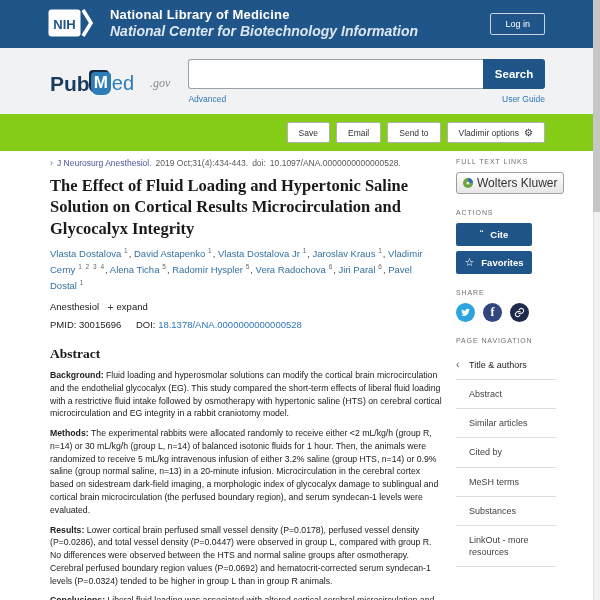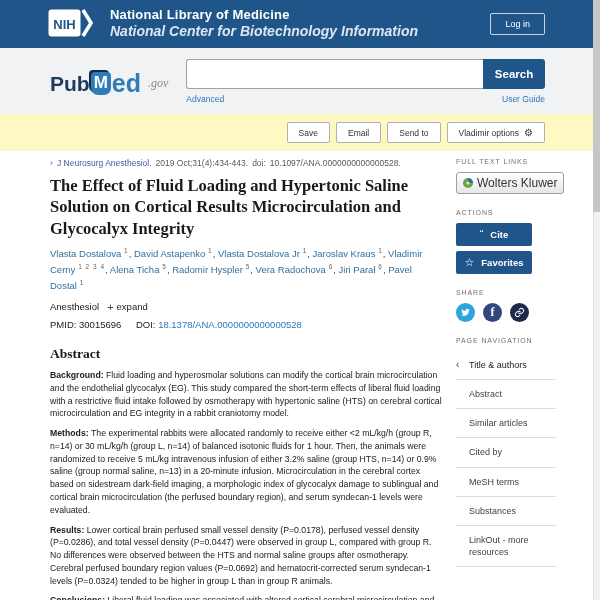--- a/index.html
+++ b/index.html
@@ -17,33 +17,33 @@
   .login-btn { margin-left:auto; border:1px solid rgba(255,255,255,.75); color:#fff;
     background:transparent; font-size:9px; padding:5px 14px; border-radius:2px; cursor:pointer; }
 
   
   .search-section { background:#f1f2f3; padding:11px 55px 10px 50px; display:flex; gap:18px; }
   .pubmed-logo { display:flex; align-items:center; margin-top:4px; white-space:nowrap; cursor:pointer; }
   .pm-pub { font-size:21px; font-weight:bold; color:#1b3a5f; }
   .pm-badge { display:inline-block; background:#2e7cb8; color:#fff; font-size:17px; font-weight:bold;
     border-radius:4px 4px 7px 7px; padding:1px 3px 2px 3px; margin:0 1px 0 1px;
     box-shadow:-2px -2px 0 #16293f; }
-  .pm-ed { font-size:25px; font-weight:bold; color:#2e7cb8; }
-  .pm-gov { font-size:12px; font-style:italic; color:#8a8a8a; font-family:"Liberation Serif",serif; margin-left:7px; }
+  .pm-ed { font-size:20px; font-weight:normal; color:#2e7cb8; }
+  .pm-gov { font-size:12px; font-style:italic; color:#8a8a8a; font-family:"Liberation Serif",serif; margin-left:16px; }
   .search-col { flex:1; display:flex; flex-direction:column; }
   .search-row { display:flex; }
   .search-input { flex:1; height:30px; border:1px solid #9aa2aa; border-right:none;
     border-radius:3px 0 0 3px; padding:0 8px; font-size:11px; background:#fff; }
   .search-btn { width:62px; height:30px; background:#20558a; color:#fff; border:none;
     font-size:11.5px; font-weight:bold; border-radius:0 3px 3px 0; cursor:pointer; }
   .search-links { display:flex; justify-content:space-between; margin-top:5px; }
   .link { color:#2e77bc; font-size:8.5px; text-decoration:none; cursor:pointer; }
 
   
-  .toolbar { background:#fef9c3; display:flex; justify-content:flex-end; gap:6px;
+  .toolbar { background:#84cc16; display:flex; justify-content:flex-end; gap:6px;
     padding:8px 55px 8px 0; border-bottom:1px solid #fff; }
   .tb-btn { background:#fff; border:1px solid #aeb0b5; border-radius:2px; color:#333;
     font-size:8.5px; padding:4px 11px; cursor:pointer; display:flex; align-items:center; gap:5px; }
   .gear { font-size:10px; color:#333; }
 
   
   .content { display:flex; padding:6px 44px 0 50px; }
   .main-col { width:392px; }
   .sidebar { width:100px; margin-left:14px; }
 

